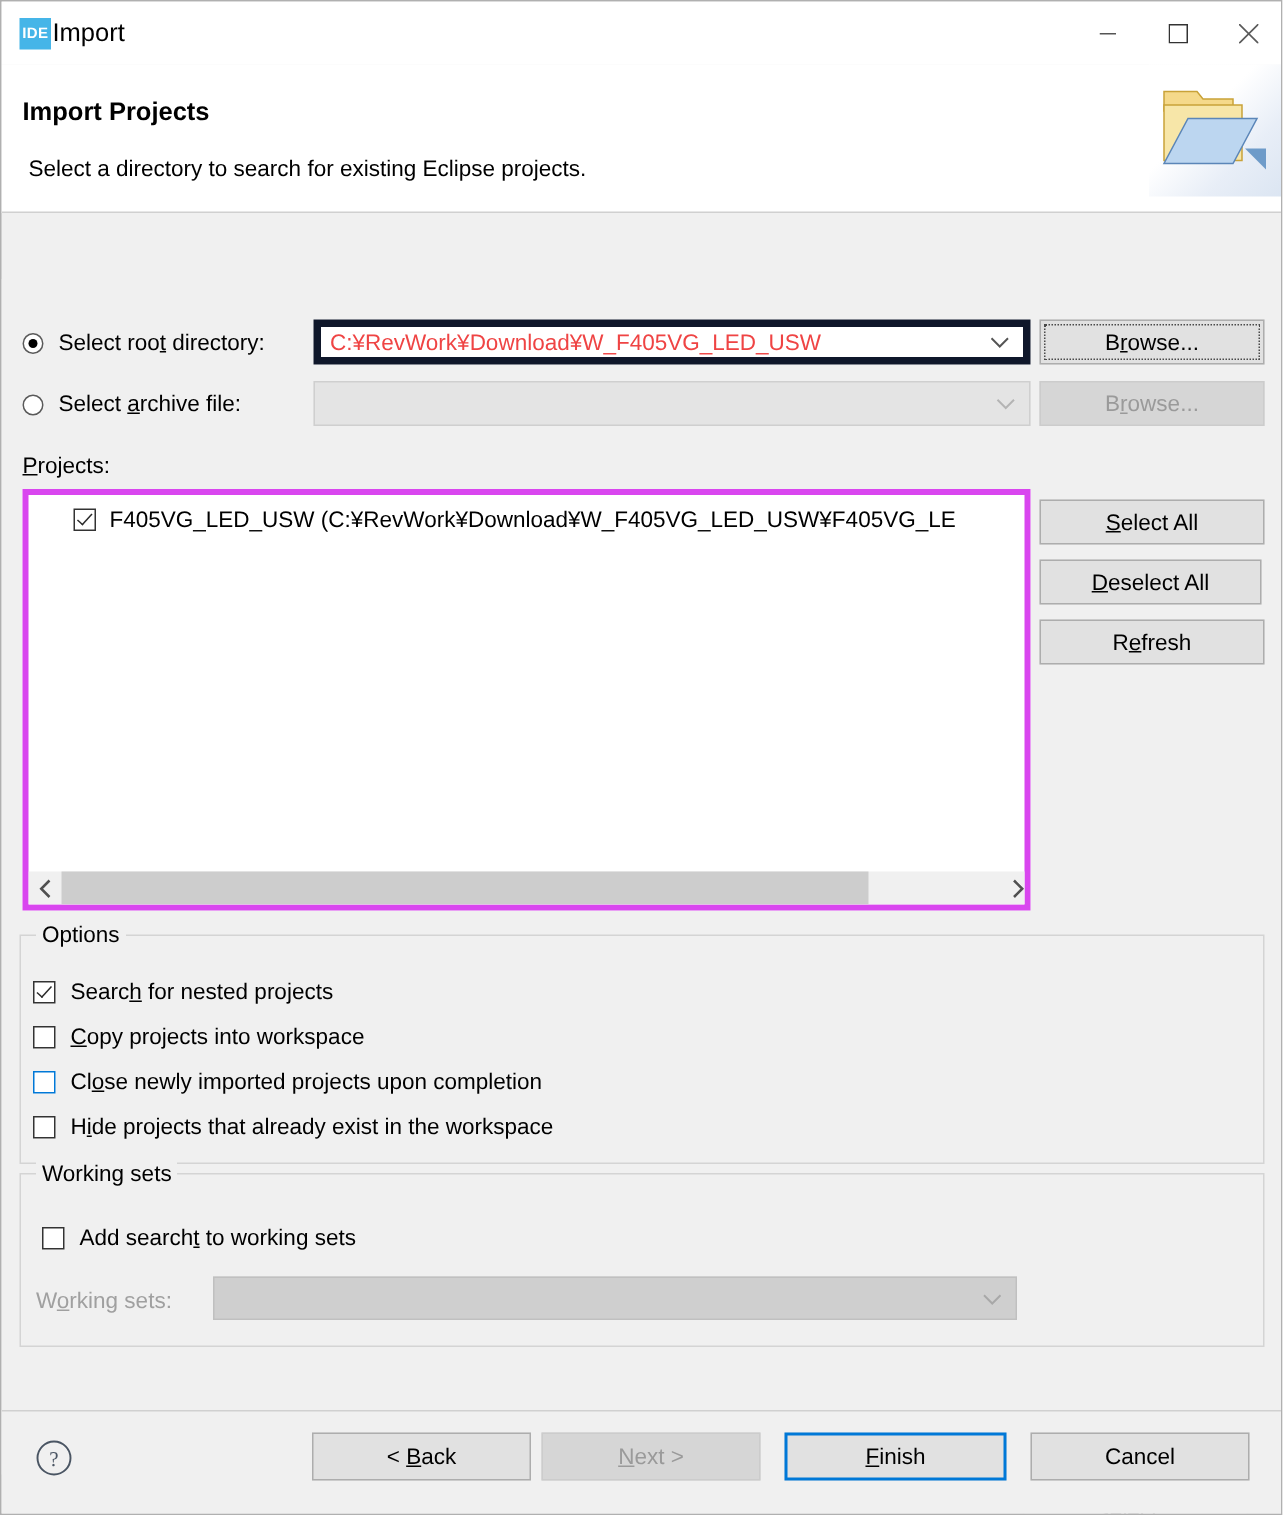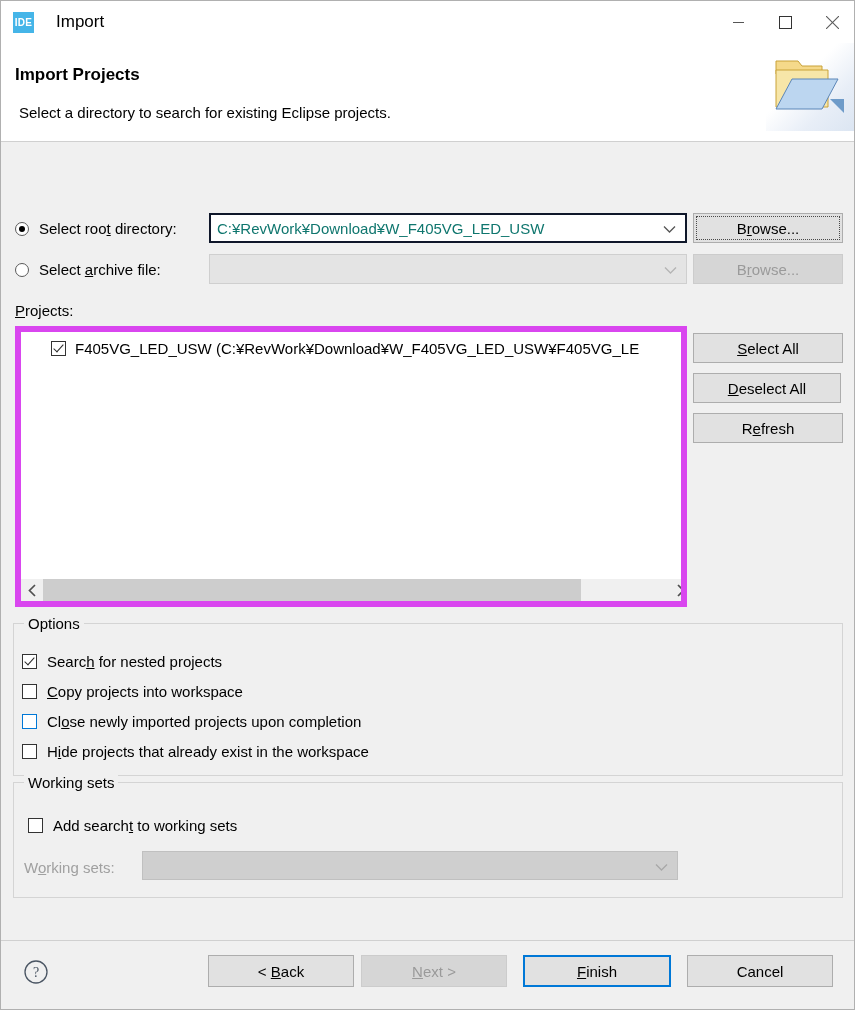--- a/index.html
+++ b/index.html
@@ -37,21 +37,21 @@
     color: #ffffff;
     font-size: 10px;
     font-weight: bold;
     display: flex;
     align-items: center;
     justify-content: center;
     letter-spacing: 0.2px;
     font-family: "Liberation Sans", sans-serif;
   }
   .title-text {
-    margin-left: 22px;
+    margin-left: 1px;
     font-size: 17px;
     color: #000000;
   }
   .win-buttons {
     position: absolute;
     right: 0; top: 0;
     height: 42px;
     display: flex;
   }
   .win-btn {
@@ -128,25 +128,25 @@
     border-radius: 50%;
     background: #000;
   }
   .radio-row .row-label { margin-left: 10px; }
 
   
   .combo {
     position: absolute;
     box-sizing: border-box;
     background: #fff;
-    border: 2px solid #0f172a;
-    display: flex;
-    align-items: center;
-    font-size: 15px;
-    color: #0f766e;
+    border: 5px solid #0f172a;
+    display: flex;
+    align-items: center;
+    font-size: 15px;
+    color: #ef4444;
     padding-left: 6px;
   }
   .combo.disabled {
     background: #e4e4e4;
     border: 1px solid #cfcfcf;
     color: #9a9a9a;
   }
   .combo .chev {
     position: absolute;
     right: 9px; top: 50%;
@@ -183,21 +183,21 @@
   .btn.default {
     border: 2px solid #0078d7;
     background: #e1e1e1;
   }
 
   
   .list-box {
     position: absolute;
     box-sizing: border-box;
     background: #ffffff;
-    border: 6px solid #d946ef;
+    border: 4px solid #d946ef;
     overflow: hidden;
   }
   .list-item {
     position: absolute;
     left: 30px; top: 8px;
     display: flex;
     align-items: center;
     font-size: 15px;
     white-space: nowrap;
     color: #000;

